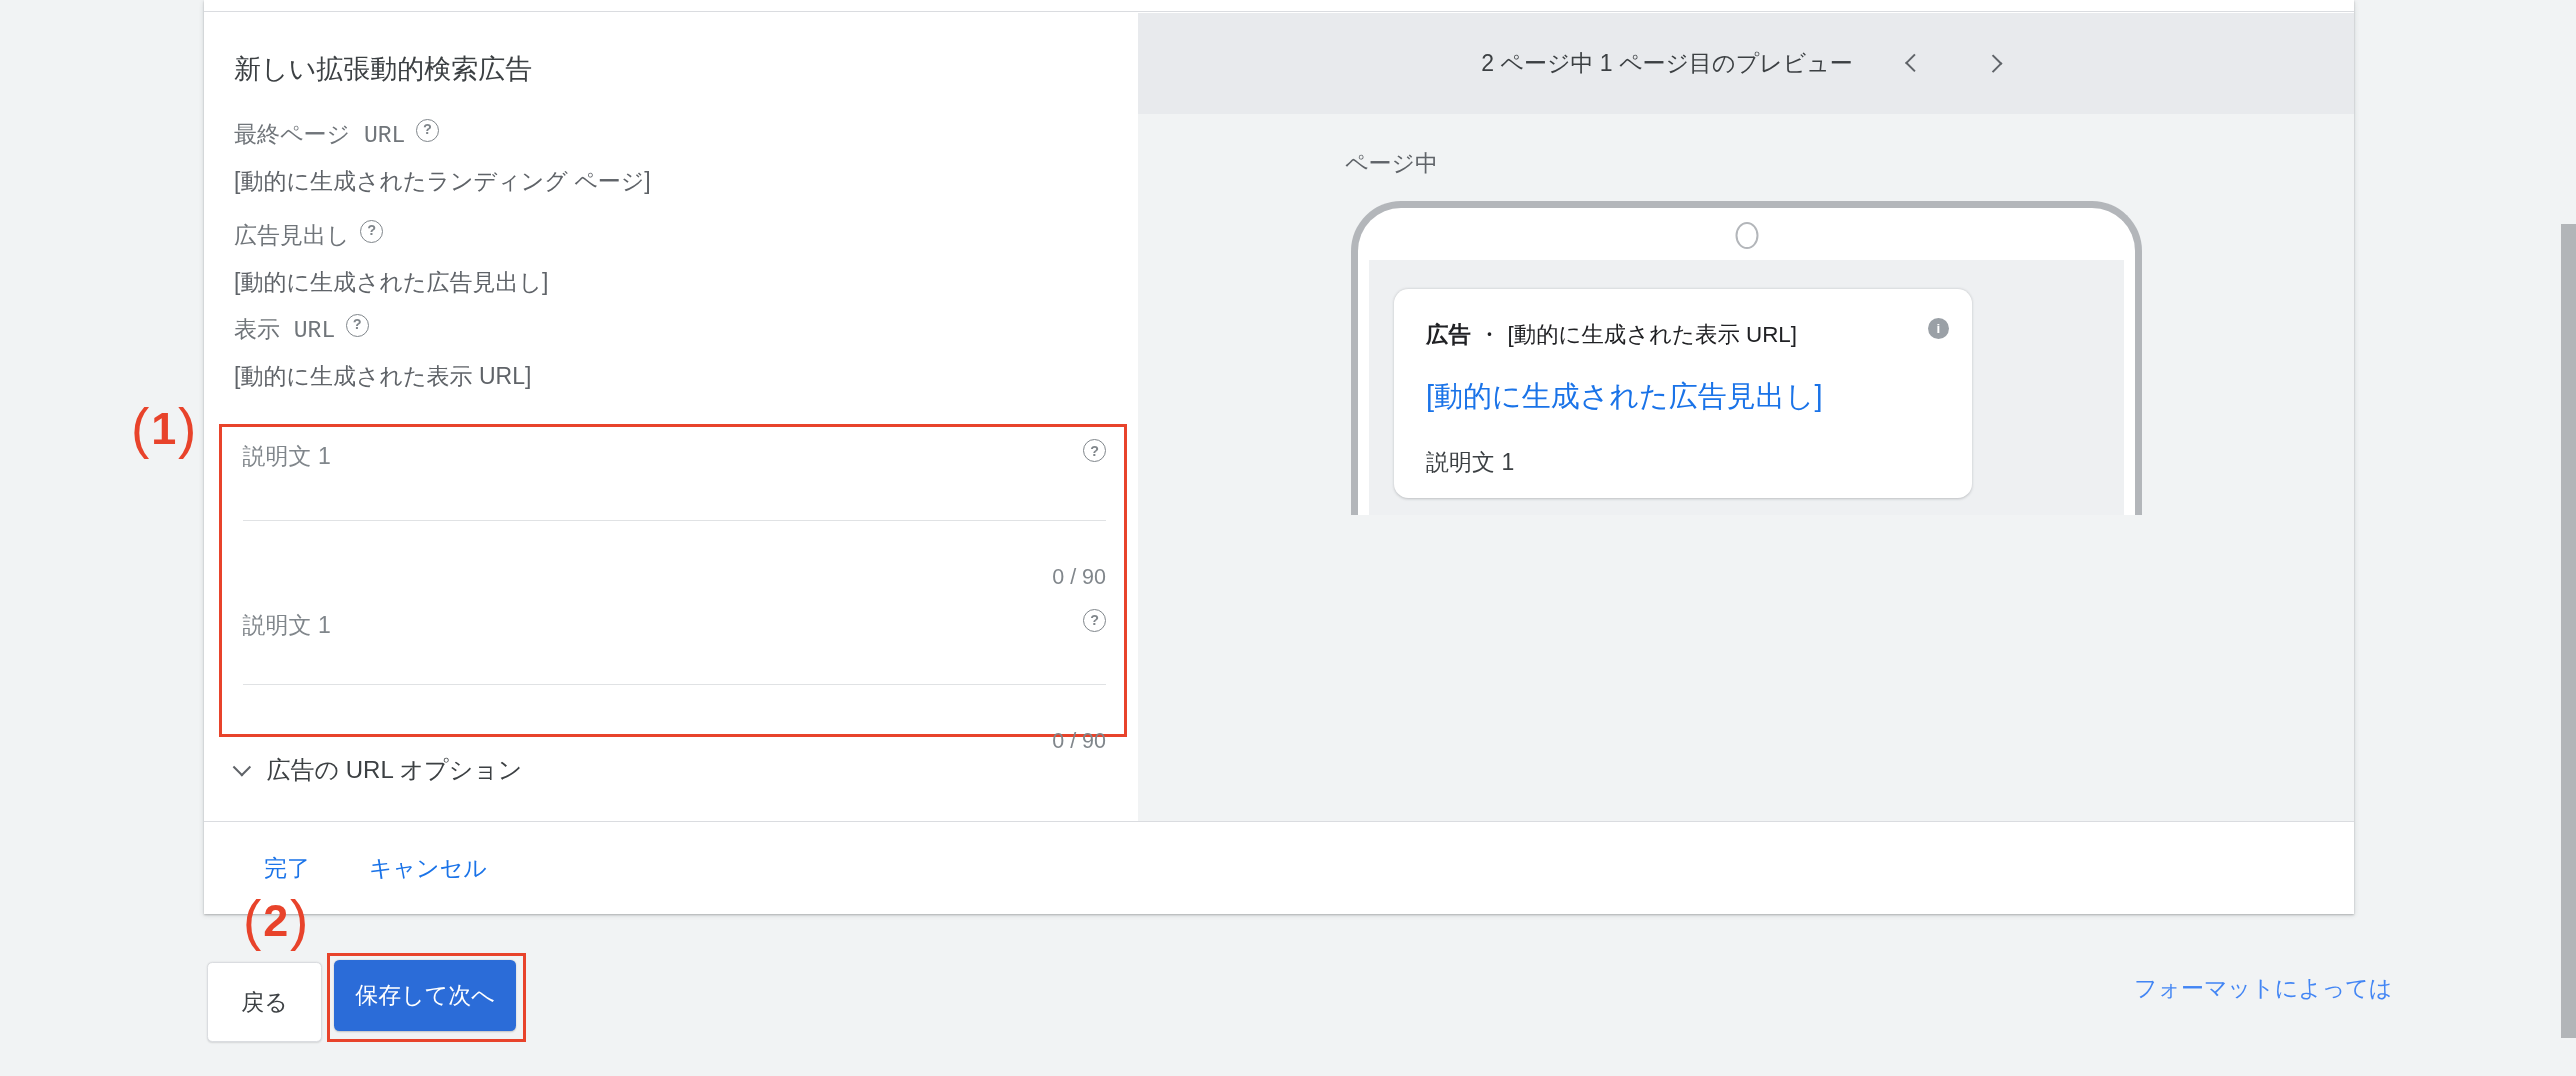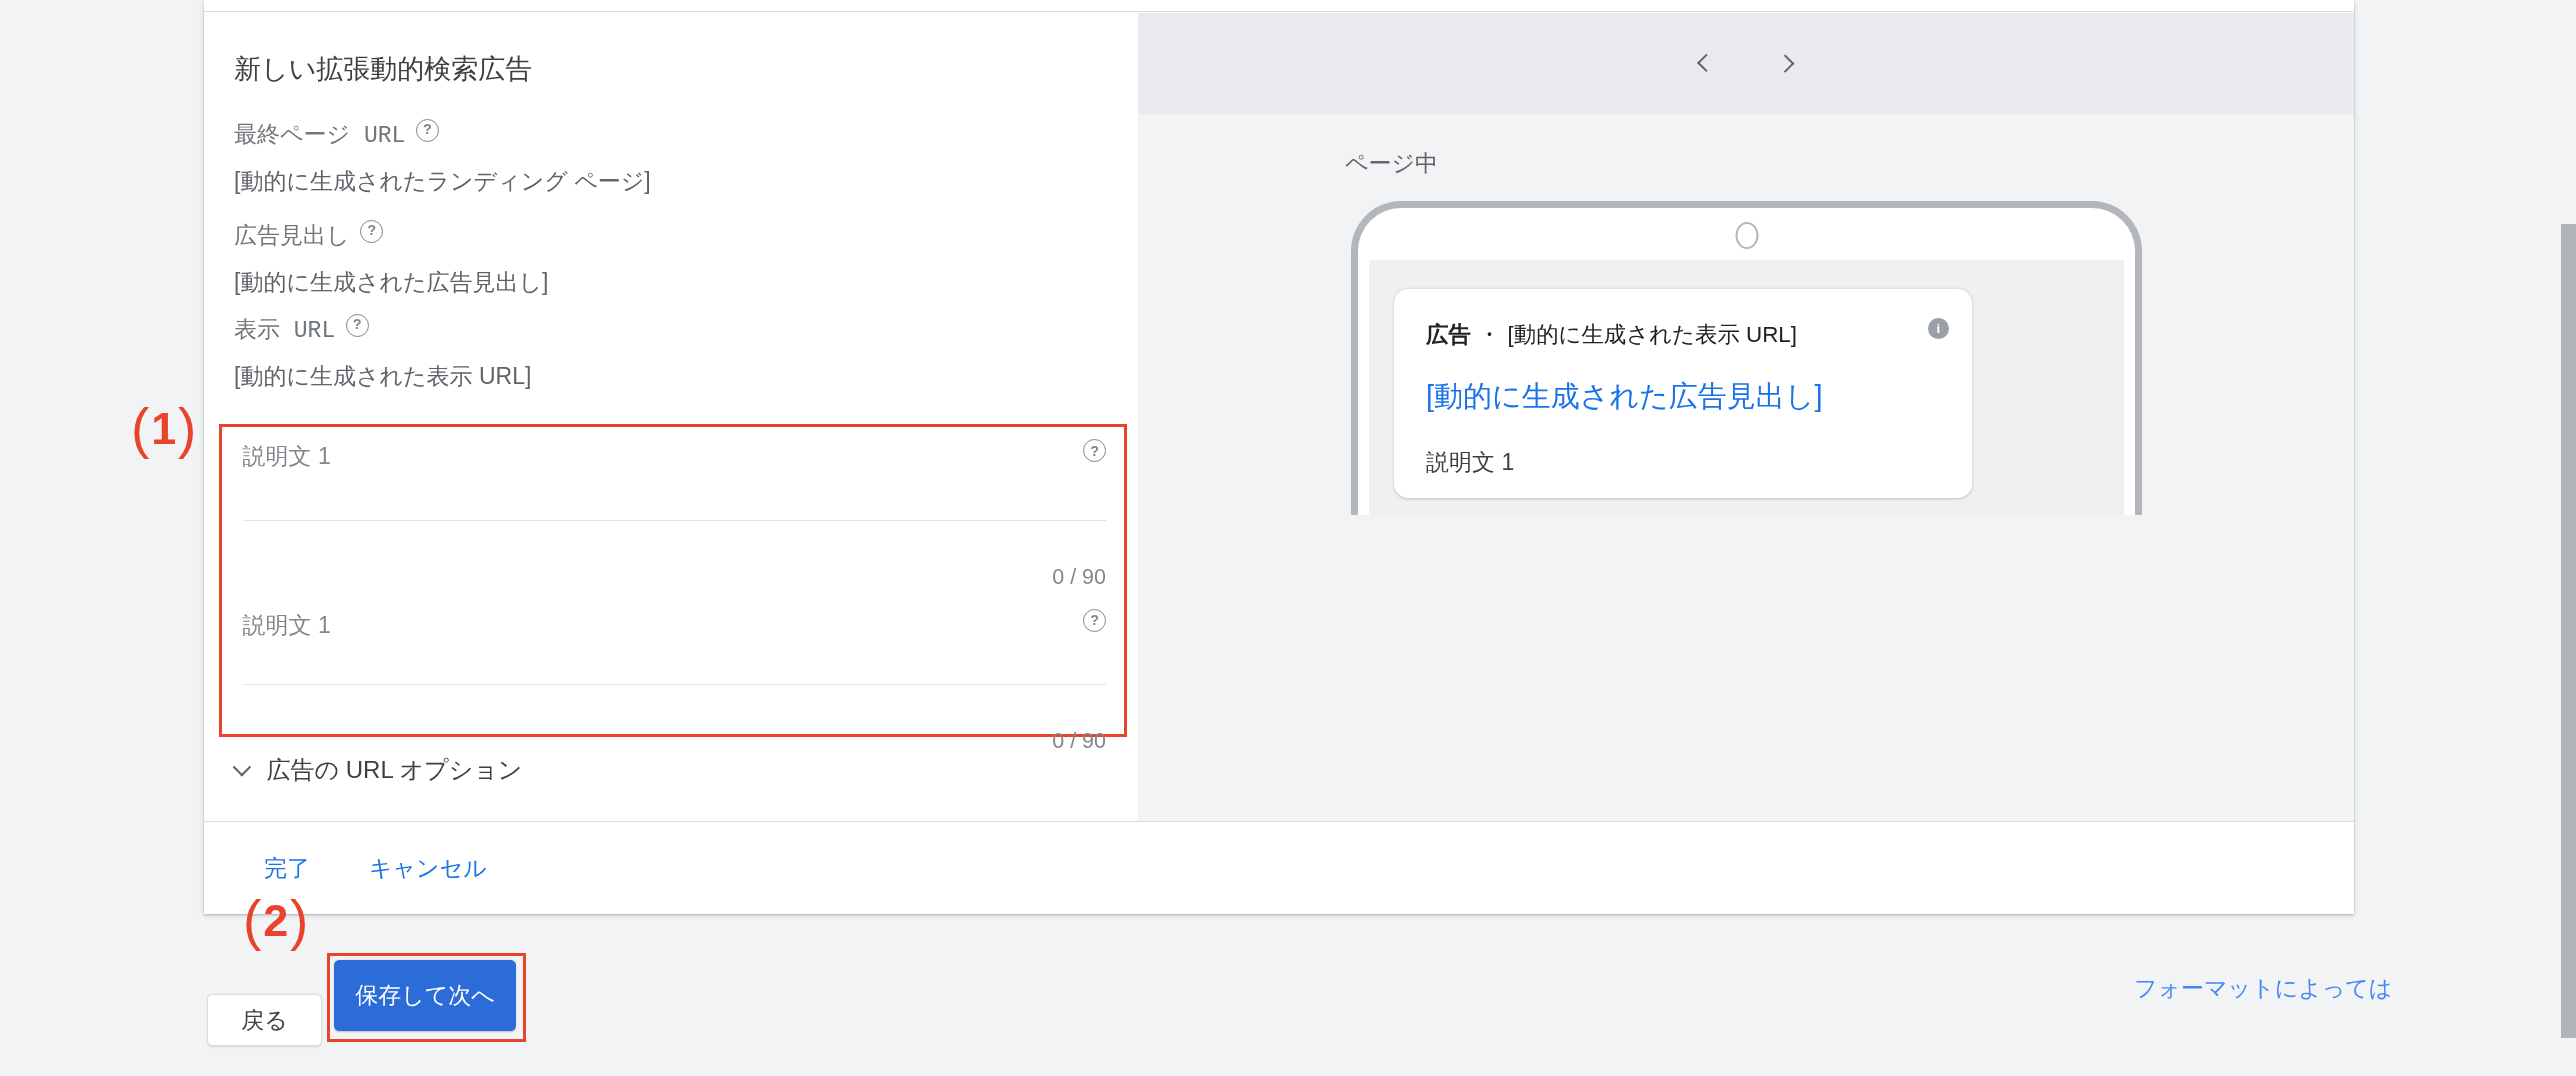--- a/index.html
+++ b/index.html
@@ -77,23 +77,23 @@
   .ad-sep{margin:0 7.2px;}
   .info-icon{position:absolute;right:23px;top:29px;width:21.5px;height:21.5px;border-radius:50%;background:var(--info-gray);
              color:#fff;font-size:13.4px;font-weight:bold;display:flex;align-items:center;justify-content:center;cursor:pointer;}
   .ad-headline{margin-top:27px;font-size:29px;color:var(--headline-blue);}
   .ad-desc{margin-top:30px;font-size:23px;color:var(--text-dark);}
 
   .disclaimer{position:absolute;left:30px;top:423px;width:1159px;font-size:23px;line-height:41px;color:var(--text-mid);}
   .details-link{color:var(--link-blue);cursor:pointer;text-decoration:none;}
 
   
-  .back-btn{position:absolute;left:207px;top:962px;width:115px;height:52px;background:#fff;
+  .back-btn{position:absolute;left:207px;top:962px;width:115px;height:80px;background:#fff;
             border:0.9px solid var(--divider);border-radius:5.4px;font-size:23px;color:var(--text-dark);
-            display:flex;align-items:center;justify-content:center;cursor:pointer;box-shadow:0 0.9px 1.8px rgba(0,0,0,.12);margin-top:32px;}
+            display:flex;align-items:center;justify-content:center;cursor:pointer;box-shadow:0 0.9px 1.8px rgba(0,0,0,.12);}
   .save-btn{position:absolute;left:334px;top:960px;width:182px;height:71px;background:var(--primary-blue);
             border:none;border-radius:5.4px;font-size:23px;color:#fff;display:flex;align-items:center;
             justify-content:center;cursor:pointer;box-shadow:0 0.9px 1.8px rgba(0,0,0,.2);}
   .anno-box-2{position:absolute;left:327px;top:953px;width:199px;height:89px;border:3.6px solid var(--annotation-red);pointer-events:none;}
 
   .annotation{position:absolute;display:flex;align-items:center;color:var(--annotation-red);line-height:1;}
   .annotation .paren{font-size:55px;font-weight:400;}
   .annotation .num{font-size:45px;font-weight:700;margin:0 1.8px;}
   .anno-1{left:131px;top:401px;}
   .anno-2{left:243px;top:893px;}
@@ -154,20 +154,21 @@
       </div>
 
       <div class="url-options">
         <span class="chev chev-down"></span>
         <span class="url-options-label">広告の URL オプション</span>
       </div>
     </div>
 
     <div class="right-col">
       <div class="preview-header">
+        <span class="preview-title">2 ページ中 1 ページ目のプレビュー</span>
         <span class="nav-btn">
             <span class="chev chev-left"></span>
           </span>
         <span class="nav-btn">
             <span class="chev chev-right"></span>
           </span>
       </div>
 
       <div class="preview-body">
         <div class="device-label">ページ中</div>

